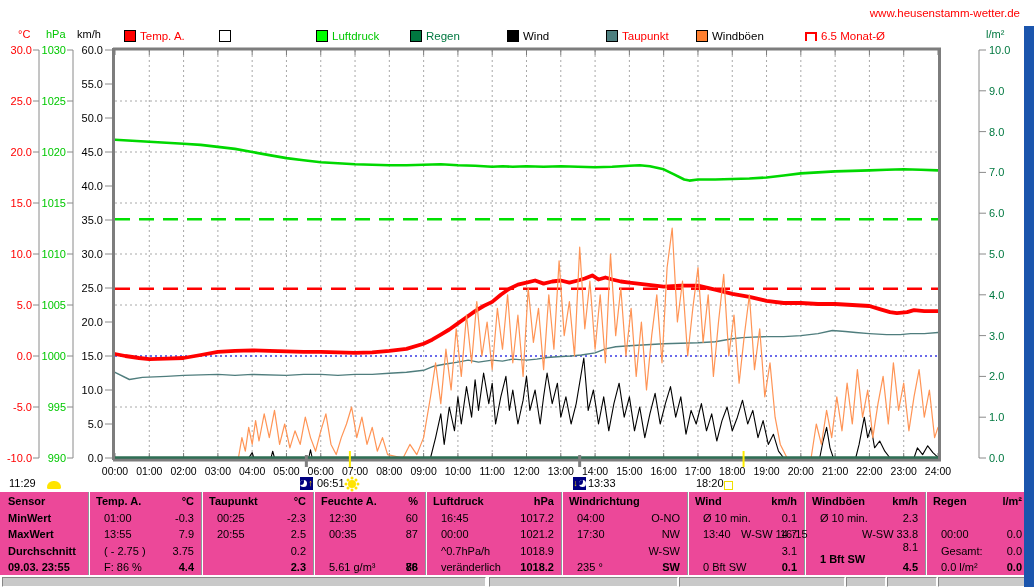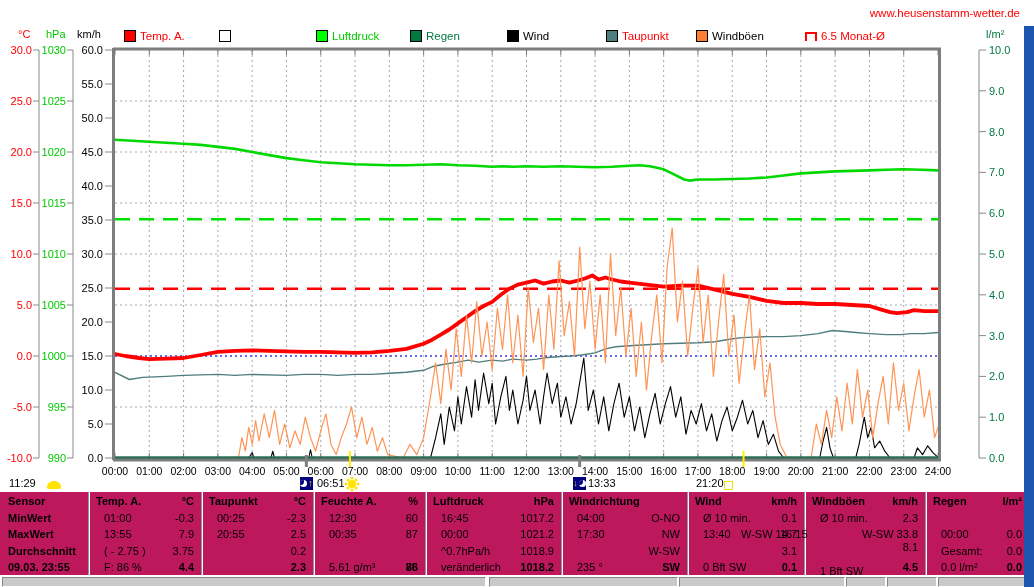--- a/index.html
+++ b/index.html
@@ -20,21 +20,21 @@
   .navy-ic{width:13px;height:13px;background:#000080;display:flex;align-items:center;justify-content:center;gap:1px;}
   .arr{color:#ffd800;font-size:9px;font-weight:bold;line-height:9px;}
   .cres{position:relative;width:7px;height:7px;border-radius:50%;background:#ffffff;overflow:hidden;}
   .cres::after{content:'';position:absolute;left:-3px;top:-2px;width:7px;height:7px;border-radius:50%;background:#000080;}
   .sun{width:8px;height:8px;border-radius:50%;background:#ffe400;
        box-shadow:0 -6px 0 -2.5px #ffe400,0 6px 0 -2.5px #ffe400,-6px 0 0 -2.5px #ffe400,6px 0 0 -2.5px #ffe400,
                   4px 4px 0 -2.5px #ffe400,-4px 4px 0 -2.5px #ffe400,4px -4px 0 -2.5px #ffe400,-4px -4px 0 -2.5px #ffe400;}
   .moon-dome{width:14px;height:8px;background:#ffe400;border-radius:8px 8px 2px 2px;}
   .ysq{width:7px;height:7px;border:1px solid #f0e000;background:#fff;}
   
-  #wx-table{top:492px;left:0;width:1029px;height:83px;background:#be185d;}
+  #wx-table{top:492px;left:0;width:1029px;height:83px;background:#ec4899;}
   .tcell{position:absolute;white-space:nowrap;font-size:11px;line-height:16px;height:16px;}
   .b{font-weight:bold;}
   .vsep{position:absolute;top:0;height:83px;width:1px;background:#8a9a9a;}
   .vsep::after{content:'';position:absolute;left:1px;top:0;height:83px;width:1px;background:#ffffff;}
   
   #statusbar{top:577px;left:0;width:1034px;height:10px;background:#ffffff;}
   .sb-panel{position:absolute;top:0;height:8px;background:#c9c9c9;
             border-top:1px solid #868686;border-left:1px solid #868686;
             border-right:1px solid #ffffff;border-bottom:1px solid #ffffff;}
   #blue-edge{top:26px;left:1024px;width:10px;height:561px;background:#1b55ad;}
@@ -311,21 +311,21 @@
   </div>
   <div class="abs astro-lab" style="top:477px;left:317px;">06:51</div>
   <div class="abs sun" style="top:480px;left:348px;"></div>
 
   <div class="abs navy-ic" style="top:477px;left:573px;">
     <span class="arr">↓</span>
       <span class="cres"></span>
   </div>
   <div class="abs astro-lab" style="top:477px;left:588px;">13:33</div>
 
-  <div class="abs astro-lab" style="top:477px;left:696px;">21:20</div>
+  <div class="abs astro-lab" style="top:477px;left:696px;">18:20</div>
   <div class="abs ysq" style="top:481px;left:724px;"></div>
 
   <div id="wx-table" class="abs">
       <div class="vsep" style="left: 88px;"></div>
       <div class="vsep" style="left: 201px;"></div>
       <div class="vsep" style="left: 313px;"></div>
       <div class="vsep" style="left: 425px;"></div>
       <div class="vsep" style="left: 561px;"></div>
       <div class="vsep" style="left: 687px;"></div>
       <div class="vsep" style="left: 804px;"></div>
@@ -390,21 +390,21 @@
       <div class="tcell" style="left: 689px; top: 50.8px; width: 108px; text-align: right;">3.1</div>
       <div class="tcell" style="left: 703px; top: 67.4px;">0 Bft SW</div>
       <div class="tcell b" style="left: 689px; top: 67.4px; width: 108px; text-align: right;">0.1</div>
       <div class="tcell b" style="left: 812px; top: 1px;">Windböen</div>
       <div class="tcell b" style="left: 806px; top: 1px; width: 112px; text-align: right;">km/h</div>
       <div class="tcell" style="left: 820px; top: 17.6px;">Ø 10 min.</div>
       <div class="tcell" style="left: 806px; top: 17.6px; width: 112px; text-align: right;">2.3</div>
       <div class="tcell" style="left: 780px; top: 34.2px;">16:15</div>
       <div class="tcell" style="left: 806px; top: 34.2px; width: 112px; text-align: right;">W-SW 33.8</div>
       <div class="tcell" style="left: 806px; top: 47px; width: 112px; text-align: right;">8.1</div>
-      <div class="tcell" style="left: 820px; top: 71px;">1 Bft SW</div>
+      <div class="tcell" style="left: 820px; top: 59px; font-weight: bold;">1 Bft SW</div>
       <div class="tcell b" style="left: 806px; top: 67.4px; width: 112px; text-align: right;">4.5</div>
       <div class="tcell b" style="left: 933px; top: 1px;">Regen</div>
       <div class="tcell b" style="left: 927px; top: 1px; width: 95px; text-align: right;">l/m²</div>
       <div class="tcell" style="left: 941px; top: 34.2px;">00:00</div>
       <div class="tcell" style="left: 927px; top: 34.2px; width: 95px; text-align: right;">0.0</div>
       <div class="tcell" style="left: 941px; top: 50.8px;">Gesamt:</div>
       <div class="tcell" style="left: 927px; top: 50.8px; width: 95px; text-align: right;">0.0</div>
       <div class="tcell" style="left: 941px; top: 67.4px;">0.0 l/m²</div>
       <div class="tcell b" style="left: 927px; top: 67.4px; width: 95px; text-align: right;">0.0</div>
     </div>

